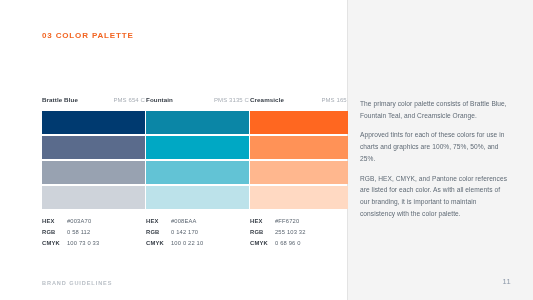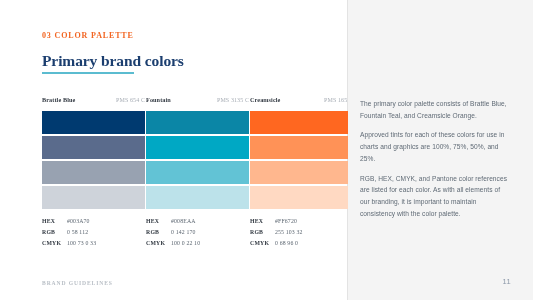--- a/index.html
+++ b/index.html
@@ -10,21 +10,20 @@
     overflow:hidden;
   }
   .page { position:relative; width:533px; height:300px; display:flex; }
 
   
   .slide {
     position:relative;
     width:347px; height:300px;
     background:#ffffff;
     flex:0 0 347px;
-    font-family:Liberation Serif, serif;
   }
 
   .eyebrow {
     position:absolute; left:42px; top:31px;
     font-size:8px; font-weight:bold;
     letter-spacing:0.85px;
     color:#f26522;
     text-transform:uppercase;
   }
 
@@ -107,24 +106,20 @@
 </style>
 </head>
 <body>
 
 <div class="page">
 
   <div class="slide">
 
     <div class="eyebrow">03 COLOR PALETTE</div>
 
-    <div class="title-wrap">
-      <div class="title">Primary brand colors</div>
-      <div class="title-rule"></div>
-    </div>
 
     <div class="columns">
 
       <div class="col">
         <div class="col-head">
           <span class="col-name">Brattle Blue</span>
           <span class="col-pms">PMS 654 C</span>
         </div>
         <div class="chips">
           <div class="chip" style="background:#003a70"></div>

